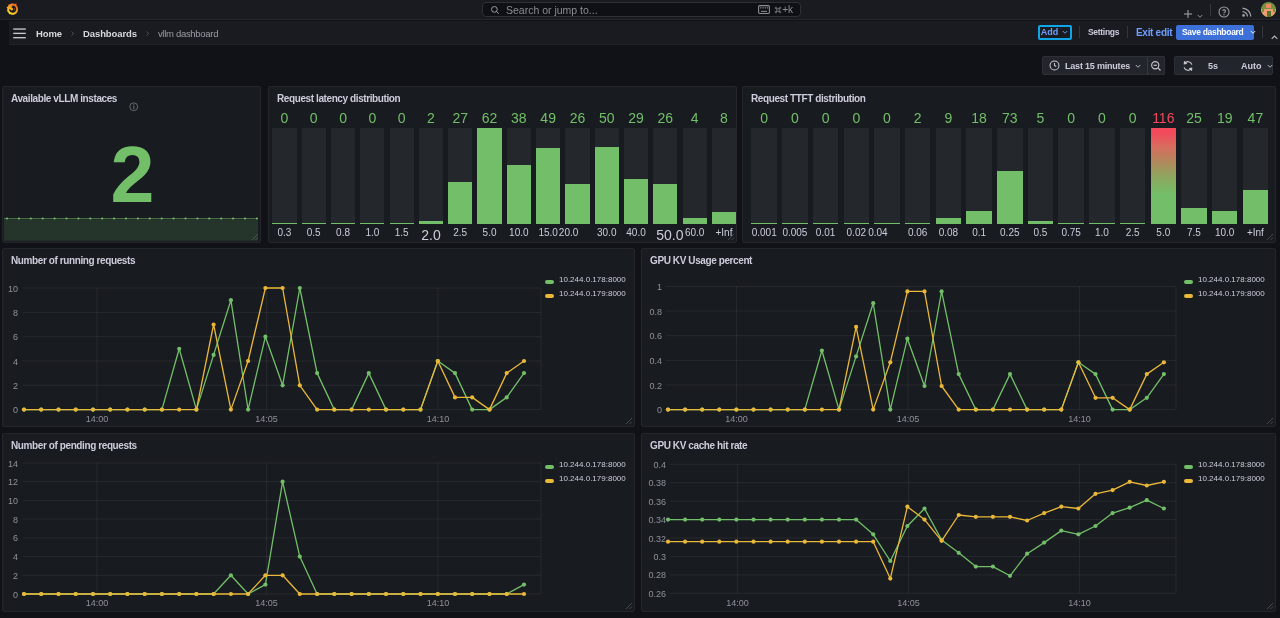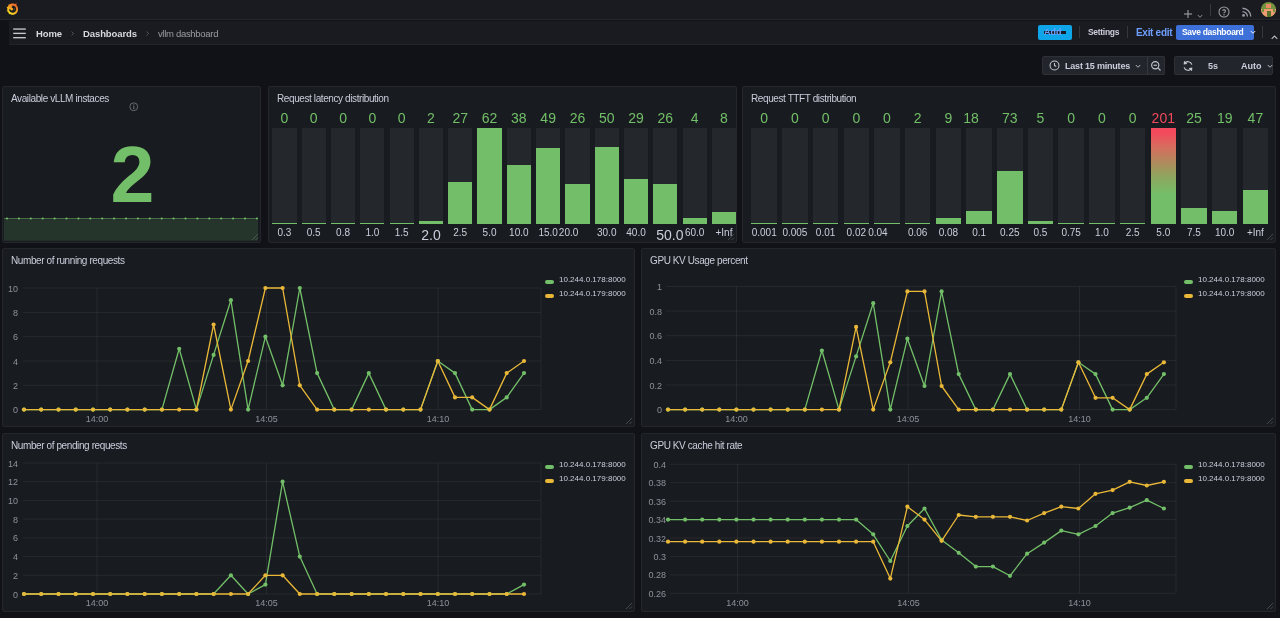--- a/index.html
+++ b/index.html
@@ -1,36 +1,56 @@
 <!DOCTYPE html>
 <html><head><meta charset="utf-8">
 <style>
 * { margin:0; padding:0; box-sizing:border-box; }
 html,body { width:1280px; height:618px; background:#111217; overflow:hidden;
   font-family:"Liberation Sans", sans-serif; }
 #app { position:relative; width:1280px; height:618px; }
 .panel { position:absolute; background:#181B1F; border:1px solid #24262B; border-radius:2px; }
-.ptitle { position:absolute; left:8px; top:6px; font-size:10px; font-weight:400; color:#CCCCDC;
+.ptitle { position:absolute; left:8px; top:6px; font-size:10px; font-weight:700; color:#CCCCDC;
   letter-spacing:-0.4px; white-space:nowrap; }
 </style></head>
 <body>
 <div id="app">
 
 <div style="position:absolute;left:0;top:0;width:100%;height:20px;background:#1A1B20;border-bottom:1px solid #26272E">
   <svg width="13" height="14" viewBox="0 0 26 28" style="position:absolute;left:6px;top:2px">
 <defs>
           <linearGradient id="glg" x1="0.2" y1="1" x2="0.8" y2="0">
 <stop offset="0" stop-color="#FCEE1F"></stop>
             <stop offset="1" stop-color="#F05A28"></stop>
           </linearGradient>
         </defs>
 <path fill="url(#glg)" d="M13 3 C6.5 3 2.5 8 2.5 14 C2.5 20.5 7 25.5 13.5 25.5 C20 25.5 24 20.5 24 14.5 C24 11 22.5 8 20.5 6.2 L21.5 2.5 L17.8 3.8 C16.4 3.2 14.8 3 13 3 Z
 M7 6 L5 4.5 L4.7 7.5 Z M3.5 10 L1 9.5 L2.2 12 Z M2.8 16.5 L1.2 18.5 L3.8 19 Z M6 22 L5.5 24.5 L8 23.5 Z"></path>
 <path d="M13.2 8.5 a5.8 5.8 0 1 1 -5.7 5.8 a4.1 4.1 0 1 0 4 -4.2" fill="none" stroke="#181B20" stroke-width="2.7"></path>
 </svg>
+  <div style="position:absolute;left:482px;top:2px;width:319px;height:15px;background:#0E1015;border:1px solid #2E3037;border-radius:4px;display:flex;align-items:center;padding:0 7px">
+    <svg width="10" height="10" viewBox="0 0 16 16" style="margin:0 6px 0 0;flex:none">
+<circle cx="7" cy="7" r="4.6" fill="none" stroke="#9a9da5" stroke-width="1.6"></circle>
+<line x1="10.5" y1="10.5" x2="14" y2="14" stroke="#9a9da5" stroke-width="1.6"></line>
+        </svg>
+    <span style="font-size:10.5px;color:#898c93">Search or jump to...</span>
+    <span style="margin-left:auto;display:flex;align-items:center">
+          <svg width="12" height="9" viewBox="0 0 16 12" style="margin-right:4px">
+<rect x="0.8" y="0.8" width="14.4" height="10.4" rx="1.5" fill="none" stroke="#8b8e95" stroke-width="1.4"></rect>
+<line x1="4" y1="8.5" x2="12" y2="8.5" stroke="#8b8e95" stroke-width="1.4"></line>
+<rect x="3" y="3" width="1.6" height="1.6" fill="#8b8e95"></rect>
+            <rect x="6" y="3" width="1.6" height="1.6" fill="#8b8e95"></rect>
+<rect x="9" y="3" width="1.6" height="1.6" fill="#8b8e95"></rect>
+            <rect x="12" y="3" width="1.6" height="1.6" fill="#8b8e95"></rect>
+          </svg>
+          <span style="font-size:10px;color:#8b8e95"><svg width="8" height="8" viewBox="0 0 16 16" style="vertical-align:-1px">
+<path d="M5.5 5.5 h5 v5 h-5 z M5.5 5.5 H3.8 a1.7 1.7 0 1 1 1.7 -1.7 z M10.5 5.5 V3.8 a1.7 1.7 0 1 1 1.7 1.7 z M10.5 10.5 h1.7 a1.7 1.7 0 1 1 -1.7 1.7 z M5.5 10.5 v1.7 a1.7 1.7 0 1 1 -1.7 -1.7 z" fill="none" stroke="#8b8e95" stroke-width="1.3"></path>
+            </svg>+k</span>
+        </span>
+  </div>
   <div style="position:absolute;left:1183px;top:5px"><svg width="10" height="10" viewBox="0 0 16 16">
 <line x1="8" y1="1.5" x2="8" y2="14.5" stroke="#9a9da5" stroke-width="1.8"></line>
 <line x1="1.5" y1="8" x2="14.5" y2="8" stroke="#9a9da5" stroke-width="1.8"></line>
         </svg></div>
   <div style="position:absolute;left:1196px;top:6px"><svg width="8" height="8" viewBox="0 0 16 16">
           <path d="M3.5 6 L8 10.5 L12.5 6" fill="none" stroke="#9a9da5" stroke-width="1.8"></path>
         </svg></div>
   <div style="position:absolute;left:1210px;top:4px;width:1px;height:12px;background:rgba(204,204,220,0.16)"></div>
   <div style="position:absolute;left:1218px;top:3.5px"><svg width="12" height="12" viewBox="0 0 16 16">
 <circle cx="8" cy="8" r="6.7" fill="none" stroke="#9a9da5" stroke-width="1.4"></circle>
@@ -61,21 +81,21 @@
     <span style="font-size:9.5px;color:#D8D9DD;font-weight:700;letter-spacing:-0.1px">Home</span>
         <svg width="7" height="7" viewBox="0 0 16 16" style="margin:0 7px">
           <path d="M6 3.5 L10.5 8 L6 12.5" fill="none" stroke="#62656d" stroke-width="1.8"></path>
         </svg>
     <span style="font-size:9.5px;color:#D8D9DD;font-weight:700;letter-spacing:-0.1px">Dashboards</span>
         <svg width="7" height="7" viewBox="0 0 16 16" style="margin:0 7px">
           <path d="M6 3.5 L10.5 8 L6 12.5" fill="none" stroke="#62656d" stroke-width="1.8"></path>
         </svg>
     <span style="font-size:9.5px;color:#9a9da5;letter-spacing:-0.3px">vllm dashboard</span>
   </div>
-  <div style="position:absolute;left:1029px;top:4px;width:34px;height:14.5px;border:6px solid #0ea5e9;border-radius:2px;display:flex;align-items:center;justify-content:center">
+  <div style="position:absolute;left:1029px;top:4px;width:34px;height:14.5px;border:2px solid #0ea5e9;border-radius:2px;display:flex;align-items:center;justify-content:center">
     <span style="font-size:9px;font-weight:700;color:#6E9FFF;margin-right:3px">Add</span>
         <svg width="8" height="8" viewBox="0 0 16 16">
           <path d="M3.5 6 L8 10.5 L12.5 6" fill="none" stroke="#6E9FFF" stroke-width="1.8"></path>
         </svg>
   </div>
   <div style="position:absolute;left:1070px;top:5px;width:1px;height:12px;background:rgba(204,204,220,0.16)"></div>
   <div style="position:absolute;left:1079px;top:6px;font-size:8.5px;font-weight:700;color:#CCCCDC;letter-spacing:-0.3px">Settings</div>
   <div style="position:absolute;left:1118px;top:5px;width:1px;height:12px;background:rgba(204,204,220,0.16)"></div>
   <div style="position:absolute;left:1127px;top:6px;font-size:10px;font-weight:700;color:#6E9FFF;letter-spacing:-0.3px">Exit edit</div>
   <div style="position:absolute;left:1167px;top:4px;width:78px;height:14.5px;background:#3D71D9;border-radius:2px;display:flex;align-items:center">
@@ -263,21 +283,21 @@
       <div style="position:absolute;left:131.2px;top:135.8px;width:25.6px;height:1.6px;background:#73BF69"></div>
       <div style="position:absolute;left:125.2px;top:140.0px;width:37.6px;font-size:10px;color:#CCCCDC">0.04</div>
       <div style="position:absolute;left:158.9px;top:23px;width:31.6px;text-align:center;font-size:14px;color:#73BF69">2</div>
       <div style="position:absolute;left:161.9px;top:40.8px;width:25.6px;height:96.6px;background:rgba(204,204,220,0.07)"></div>
       <div style="position:absolute;left:161.9px;top:135.8px;width:25.6px;height:1.6px;background:#73BF69"></div>
       <div style="position:absolute;left:155.9px;top:140.0px;width:37.6px;text-align:center;font-size:10px;color:#CCCCDC">0.06</div>
       <div style="position:absolute;left:189.6px;top:23px;width:31.6px;text-align:center;font-size:14px;color:#73BF69">9</div>
       <div style="position:absolute;left:192.6px;top:40.8px;width:25.6px;height:96.6px;background:rgba(204,204,220,0.07)"></div>
       <div style="position:absolute;left:192.6px;top:130.8px;width:25.6px;height:6.6px;background:#73BF69"></div>
       <div style="position:absolute;left:186.6px;top:140.0px;width:37.6px;text-align:center;font-size:10px;color:#CCCCDC">0.08</div>
-      <div style="position:absolute;left:220.3px;top:23px;width:31.6px;font-size:14px;color:#73BF69">18</div>
+      <div style="position:absolute;left:220.3px;top:23px;width:31.6px;text-align:center;font-size:14px;color:#73BF69">18</div>
       <div style="position:absolute;left:223.3px;top:40.8px;width:25.6px;height:96.6px;background:rgba(204,204,220,0.07)"></div>
       <div style="position:absolute;left:223.3px;top:124.2px;width:25.6px;height:13.2px;background:#73BF69"></div>
       <div style="position:absolute;left:217.3px;top:140.0px;width:37.6px;text-align:center;font-size:10px;color:#CCCCDC">0.1</div>
       <div style="position:absolute;left:251.0px;top:23px;width:31.6px;text-align:center;font-size:14px;color:#73BF69">73</div>
       <div style="position:absolute;left:254.0px;top:40.8px;width:25.6px;height:96.6px;background:rgba(204,204,220,0.07)"></div>
       <div style="position:absolute;left:254.0px;top:84.0px;width:25.6px;height:53.4px;background:#73BF69"></div>
       <div style="position:absolute;left:248.0px;top:140.0px;width:37.6px;text-align:center;font-size:10px;color:#CCCCDC">0.25</div>
       <div style="position:absolute;left:281.7px;top:23px;width:31.6px;text-align:center;font-size:14px;color:#73BF69">5</div>
       <div style="position:absolute;left:284.7px;top:40.8px;width:25.6px;height:96.6px;background:rgba(204,204,220,0.07)"></div>
       <div style="position:absolute;left:284.7px;top:133.7px;width:25.6px;height:3.7px;background:#73BF69"></div>
@@ -287,21 +307,21 @@
       <div style="position:absolute;left:315.4px;top:135.8px;width:25.6px;height:1.6px;background:#73BF69"></div>
       <div style="position:absolute;left:309.4px;top:140.0px;width:37.6px;text-align:center;font-size:10px;color:#CCCCDC">0.75</div>
       <div style="position:absolute;left:343.1px;top:23px;width:31.6px;text-align:center;font-size:14px;color:#73BF69">0</div>
       <div style="position:absolute;left:346.1px;top:40.8px;width:25.6px;height:96.6px;background:rgba(204,204,220,0.07)"></div>
       <div style="position:absolute;left:346.1px;top:135.8px;width:25.6px;height:1.6px;background:#73BF69"></div>
       <div style="position:absolute;left:340.1px;top:140.0px;width:37.6px;text-align:center;font-size:10px;color:#CCCCDC">1.0</div>
       <div style="position:absolute;left:373.8px;top:23px;width:31.6px;text-align:center;font-size:14px;color:#73BF69">0</div>
       <div style="position:absolute;left:376.8px;top:40.8px;width:25.6px;height:96.6px;background:rgba(204,204,220,0.07)"></div>
       <div style="position:absolute;left:376.8px;top:135.8px;width:25.6px;height:1.6px;background:#73BF69"></div>
       <div style="position:absolute;left:370.8px;top:140.0px;width:37.6px;text-align:center;font-size:10px;color:#CCCCDC">2.5</div>
-      <div style="position:absolute;left:404.5px;top:23px;width:31.6px;text-align:center;font-size:14px;color:#F2495C">201</div>
+      <div style="position:absolute;left:404.5px;top:23px;width:31.6px;text-align:center;font-size:14px;color:#F2495C">116</div>
       <div style="position:absolute;left:407.5px;top:40.8px;width:25.6px;height:96.6px;background:rgba(204,204,220,0.07)"></div>
       <div style="position:absolute;left:407.5px;top:40.8px;width:25.6px;height:96.6px;background:linear-gradient(to top,#73BF69 0%,#73BF69 30%,#8fa55f 50%,#b2885c 65%,#da6a5e 82%,#F2495C 95%)"></div>
       <div style="position:absolute;left:401.5px;top:140.0px;width:37.6px;text-align:center;font-size:10px;color:#CCCCDC">5.0</div>
       <div style="position:absolute;left:435.2px;top:23px;width:31.6px;text-align:center;font-size:14px;color:#73BF69">25</div>
       <div style="position:absolute;left:438.2px;top:40.8px;width:25.6px;height:96.6px;background:rgba(204,204,220,0.07)"></div>
       <div style="position:absolute;left:438.2px;top:121.3px;width:25.6px;height:16.1px;background:#73BF69"></div>
       <div style="position:absolute;left:432.2px;top:140.0px;width:37.6px;text-align:center;font-size:10px;color:#CCCCDC">7.5</div>
       <div style="position:absolute;left:465.9px;top:23px;width:31.6px;text-align:center;font-size:14px;color:#73BF69">19</div>
       <div style="position:absolute;left:468.9px;top:40.8px;width:25.6px;height:96.6px;background:rgba(204,204,220,0.07)"></div>
       <div style="position:absolute;left:468.9px;top:123.5px;width:25.6px;height:13.9px;background:#73BF69"></div>

